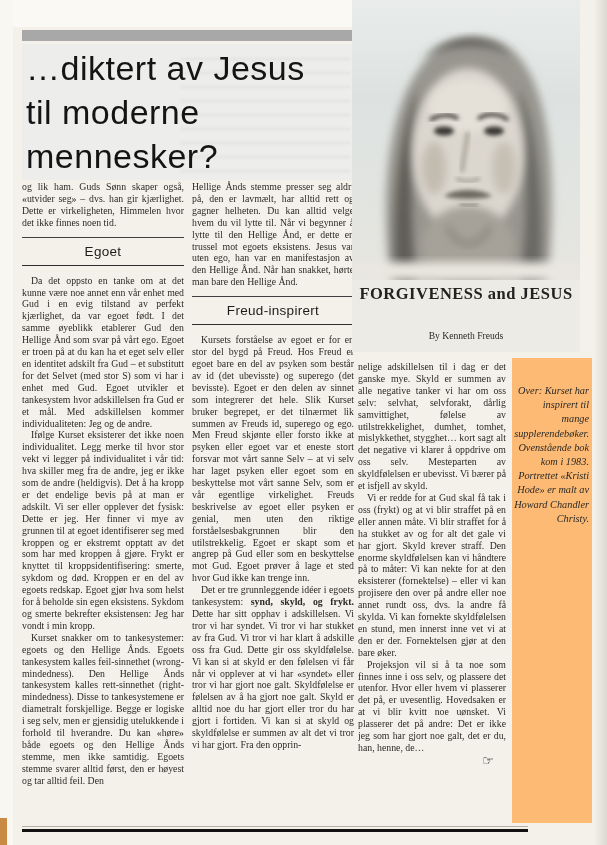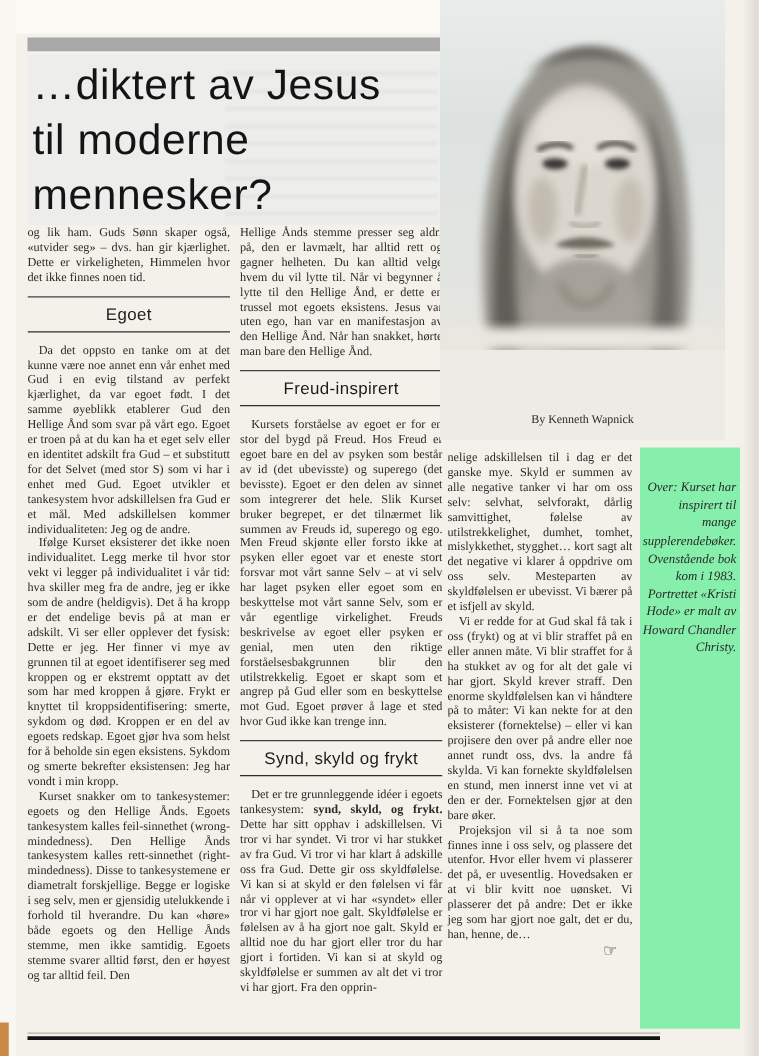--- a/index.html
+++ b/index.html
@@ -55,21 +55,21 @@
   }
   .cover-subtitle{
     position:absolute;left:2px;top:310px;width:224px;text-align:center;
     font-size:8.6px;line-height:10px;color:#35342f;
   }
   .cover-byline{
     position:absolute;left:0;top:330px;width:228px;text-align:center;
     font-size:9.6px;color:#2c2b27;
   }
   
-  .rail{left:512px;top:358px;width:80px;height:465px;background:#86efac;}
+  .rail{left:512px;top:358px;width:80px;height:465px;background:#fdba74;}
   .side-caption{
     margin:0;padding:26px 3px 0 2px;
     font-style:italic;font-size:10.3px;line-height:14.2px;
     text-align:right;color:#2a2a27;
   }
   
   .footer-thin{left:22px;top:826px;width:506px;height:1px;background:#b5b0a5;}
   .footer-thick{left:22px;top:829px;width:506px;height:3px;background:#121212;}
 </style>
 </head>
@@ -93,21 +93,20 @@
     <div class="colhead">Egoet</div>
     <p class="ind">Da det oppsto en tanke om at det kunne være noe annet enn vår enhet med Gud i en evig tilstand av perfekt kjærlighet, da var egoet født. I det samme øyeblikk etablerer Gud den Hellige Ånd som svar på vårt ego. Egoet er troen på at du kan ha et eget selv eller en identitet adskilt fra Gud – et substitutt for det Selvet (med stor S) som vi har i enhet med Gud. Egoet utvikler et tankesystem hvor adskillelsen fra Gud er et mål. Med adskillelsen kommer individualiteten: Jeg og de andre.</p>
     <p class="ind">Ifølge Kurset eksisterer det ikke noen individualitet. Legg merke til hvor stor vekt vi legger på individualitet i vår tid: hva skiller meg fra de andre, jeg er ikke som de andre (heldigvis). Det å ha kropp er det endelige bevis på at man er adskilt. Vi ser eller opplever det fysisk: Dette er jeg. Her finner vi mye av grunnen til at egoet identifiserer seg med kroppen og er ekstremt opptatt av det som har med kroppen å gjøre. Frykt er knyttet til kroppsidentifisering: smerte, sykdom og død. Kroppen er en del av egoets redskap. Egoet gjør hva som helst for å beholde sin egen eksistens. Sykdom og smerte bekrefter eksistensen: Jeg har vondt i min kropp.</p>
     <p class="ind">Kurset snakker om to tankesystemer: egoets og den Hellige Ånds. Egoets tankesystem kalles feil-sinnethet (wrong-mindedness). Den Hellige Ånds tankesystem kalles rett-sinnethet (right-mindedness). Disse to tankesystemene er diametralt forskjellige. Begge er logiske i seg selv, men er gjensidig utelukkende i forhold til hverandre. Du kan «høre» både egoets og den Hellige Ånds stemme, men ikke samtidig. Egoets stemme svarer alltid først, den er høyest og tar alltid feil. Den</p>
   </div>
 
   <div class="col col2">
     <p>Hellige Ånds stemme presser seg aldri på, den er lavmælt, har alltid rett og gagner helheten. Du kan alltid velge hvem du vil lytte til. Når vi begynner å lytte til den Hellige Ånd, er dette en trussel mot egoets eksistens. Jesus var uten ego, han var en manifestasjon av den Hellige Ånd. Når han snakket, hørte man bare den Hellige Ånd.</p>
     <div class="colhead">Freud-inspirert</div>
     <p class="ind">Kursets forståelse av egoet er for en stor del bygd på Freud. Hos Freud er egoet bare en del av psyken som består av id (det ubevisste) og superego (det bevisste). Egoet er den delen av sinnet som integrerer det hele. Slik Kurset bruker begrepet, er det tilnærmet lik summen av Freuds id, superego og ego. Men Freud skjønte eller forsto ikke at psyken eller egoet var et eneste stort forsvar mot vårt sanne Selv – at vi selv har laget psyken eller egoet som en beskyttelse mot vårt sanne Selv, som er vår egentlige virkelighet. Freuds beskrivelse av egoet eller psyken er genial, men uten den riktige forståelsesbakgrunnen blir den utilstrekkelig. Egoet er skapt som et angrep på Gud eller som en beskyttelse mot Gud. Egoet prøver å lage et sted hvor Gud ikke kan trenge inn.</p>
-    <div class="colhead">Synd, skyld og frykt</div>
     <p class="ind"><span>Det er tre grunnleggende idéer i egoets tankesystem: </span><span class="bold-run">synd, skyld, og frykt.</span><span> Dette har sitt opphav i adskillelsen. Vi tror vi har syndet. Vi tror vi har stukket av fra Gud. Vi tror vi har klart å adskille oss fra Gud. Dette gir oss skyldfølelse. Vi kan si at skyld er den følelsen vi får når vi opplever at vi har «syndet» eller tror vi har gjort noe galt. Skyldfølelse er følelsen av å ha gjort noe galt. Skyld er alltid noe du har gjort eller tror du har gjort i fortiden. Vi kan si at skyld og skyldfølelse er summen av alt det vi tror vi har gjort. Fra den opprin-</span></p>
   </div>
 
   <div class="abs cover">
     <svg width="228" height="280" viewBox="0 0 228 280">
       <defs>
         <filter id="pb" x="-30%" y="-30%" width="160%" height="160%">
             <feGaussianBlur stdDeviation="4"></feGaussianBlur>
           </filter>
         <filter id="pb2" x="-40%" y="-40%" width="180%" height="180%">
@@ -142,21 +141,22 @@
       <path d="M108,204 C114,206 120,206 126,204" stroke="#847e72" stroke-width="3" fill="none" filter="url(#pb2)"></path>
 
       <ellipse cx="116" cy="246" rx="46" ry="40" fill="#a6a299" filter="url(#pb)"></ellipse>
       <path d="M96,226 C104,250 128,250 138,226" stroke="#8a857b" stroke-width="5" fill="none" filter="url(#pb)"></path>
 
       <ellipse cx="82" cy="168" rx="12" ry="26" fill="#c2bcb0" filter="url(#pb)"></ellipse>
       <ellipse cx="152" cy="168" rx="12" ry="26" fill="#c6c0b4" filter="url(#pb)"></ellipse>
 
       <rect x="0" y="262" width="228" height="18" fill="#e9e7e0" filter="url(#pb)"></rect>
     </svg>
-    <div class="cover-byline">By Kenneth Wapnick</div>
+    <div class="cover-title">FORGIVENESS and JESUS</div>
+    <div class="cover-byline">By Kenneth Freuds</div>
   </div>
 
   <div class="col col3">
     <p>nelige adskillelsen til i dag er det ganske mye. Skyld er summen av alle negative tanker vi har om oss selv: selvhat, selvforakt, dårlig samvittighet, følelse av utilstrekkelighet, dumhet, tomhet, mislykkethet, stygghet… kort sagt alt det negative vi klarer å oppdrive om oss selv. Mesteparten av skyldfølelsen er ubevisst. Vi bærer på et isfjell av skyld.</p>
     <p class="ind">Vi er redde for at Gud skal få tak i oss (frykt) og at vi blir straffet på en eller annen måte. Vi blir straffet for å ha stukket av og for alt det gale vi har gjort. Skyld krever straff. Den enorme skyldfølelsen kan vi håndtere på to måter: Vi kan nekte for at den eksisterer (fornektelse) – eller vi kan projisere den over på andre eller noe annet rundt oss, dvs. la andre få skylda. Vi kan fornekte skyldfølelsen en stund, men innerst inne vet vi at den er der. Fornektelsen gjør at den bare øker.</p>
     <p class="ind">Projeksjon vil si å ta noe som finnes inne i oss selv, og plassere det utenfor. Hvor eller hvem vi plasserer det på, er uvesentlig. Hovedsaken er at vi blir kvitt noe uønsket. Vi plasserer det på andre: Det er ikke jeg som har gjort noe galt, det er du, han, henne, de…</p>
     <div class="endmark">☞</div>
   </div>
 
   <div class="abs rail">

